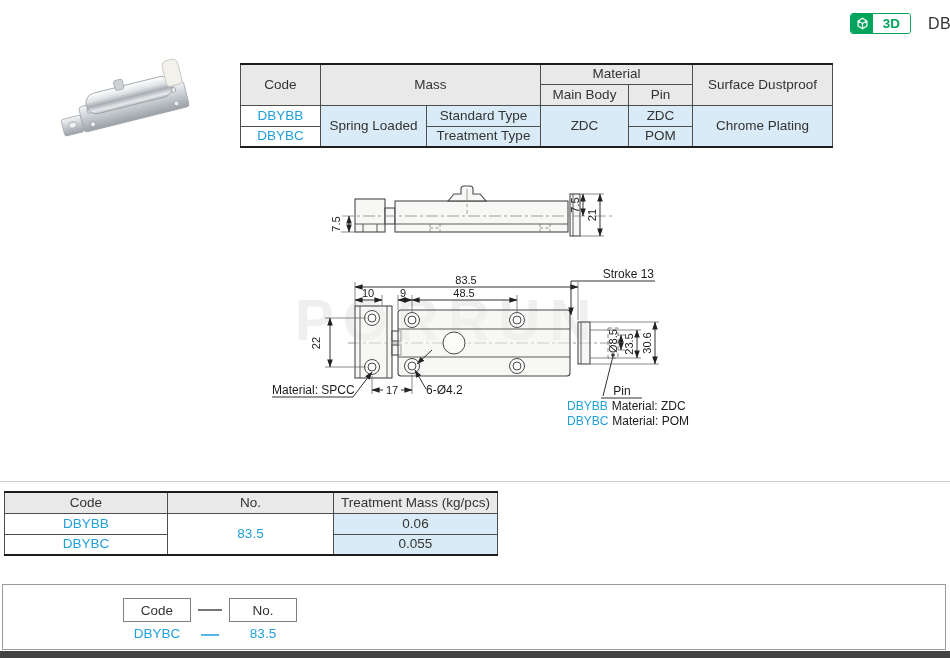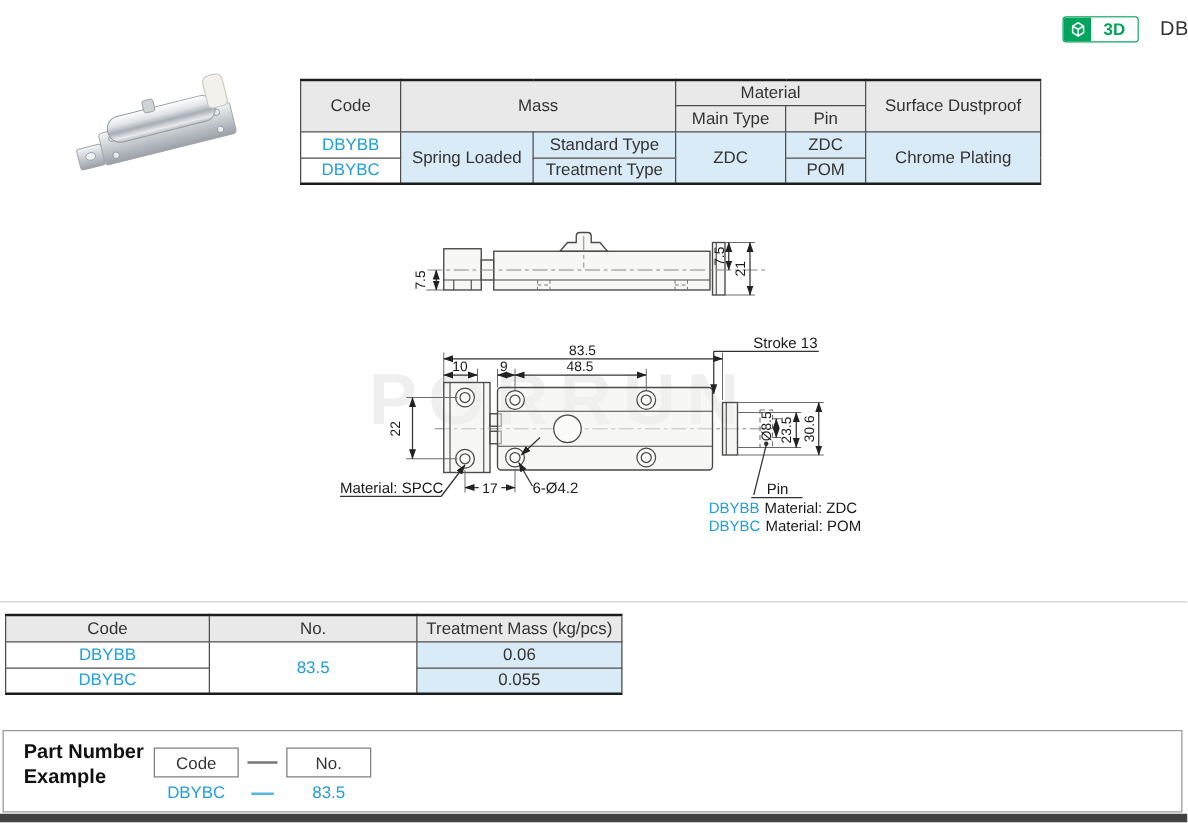--- a/index.html
+++ b/index.html
@@ -120,21 +120,21 @@
       <col style="width:140px">
     </colgroup>
   <tbody>
     <tr class="h1">
       <th rowspan="2">Code</th>
       <th rowspan="2" colspan="2">Mass</th>
       <th colspan="2">Material</th>
       <th rowspan="2">Surface Dustproof</th>
     </tr>
     <tr>
-      <th>Main Type</th>
+      <th>Main Body</th>
       <th>Pin</th>
     </tr>
     <tr>
       <td class="codecell"><span class="link">DBYBB</span></td>
       <td rowspan="2" class="blue">Spring Loaded</td>
       <td class="blue">Standard Type</td>
       <td rowspan="2" class="blue">ZDC</td>
       <td class="blue">ZDC</td>
       <td rowspan="2" class="blue">Chrome Plating</td>
     </tr>
@@ -277,24 +277,20 @@
       <td class="blue">0.06</td>
     </tr>
     <tr>
       <td class="codecell"><span class="link">DBYBC</span></td>
       <td class="blue">0.055</td>
     </tr>
   </tbody>
 </table>
 
 <div class="pnbox">
-  <div class="pn-title">
-    <div>Part Number</div>
-    <div>Example</div>
-  </div>
   <div class="pn-cell pn-code">Code</div>
   <div class="pn-dash"></div>
   <div class="pn-cell pn-no">No.</div>
   <div class="pn-ex pn-ex-code">DBYBC</div>
   <div class="pn-dash2"></div>
   <div class="pn-ex pn-ex-no">83.5</div>
 </div>
 
 <div class="footer"></div>
 

